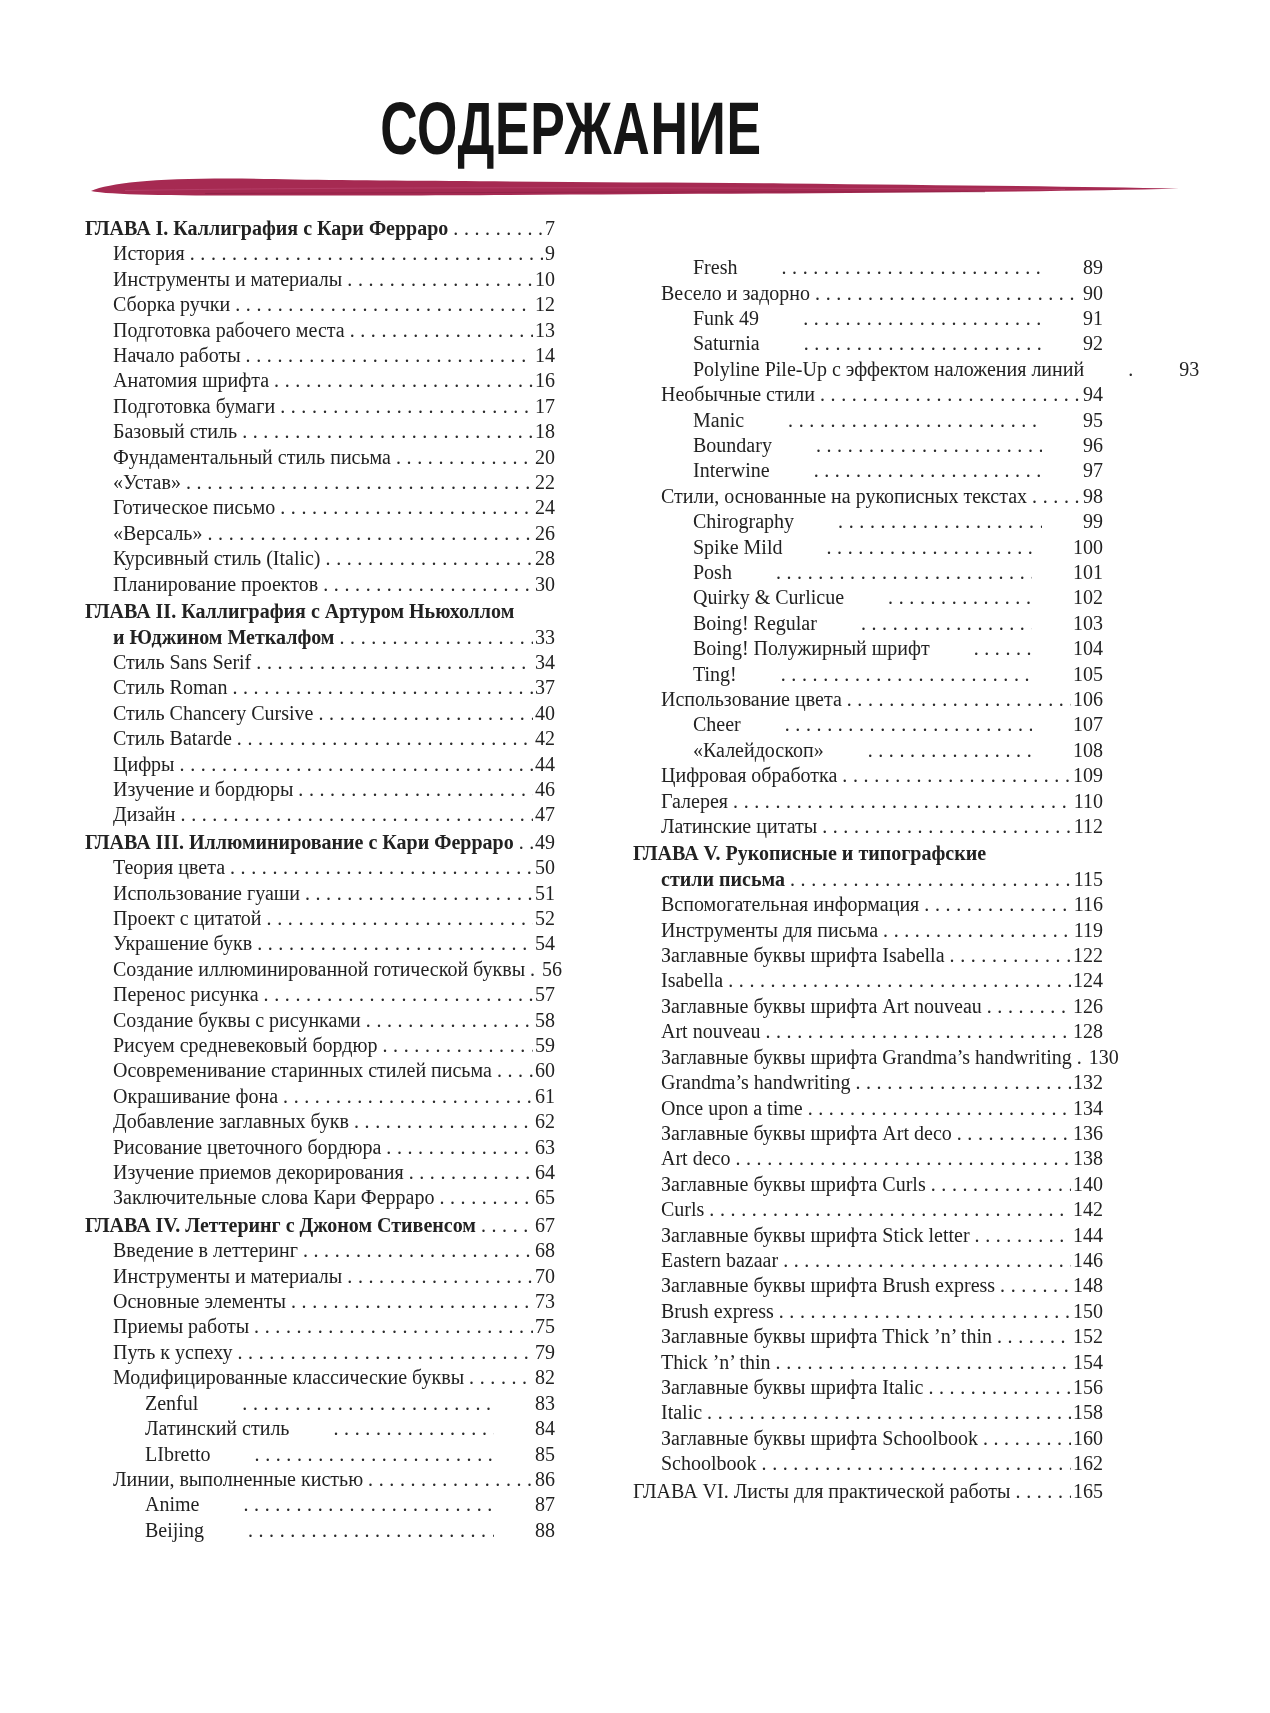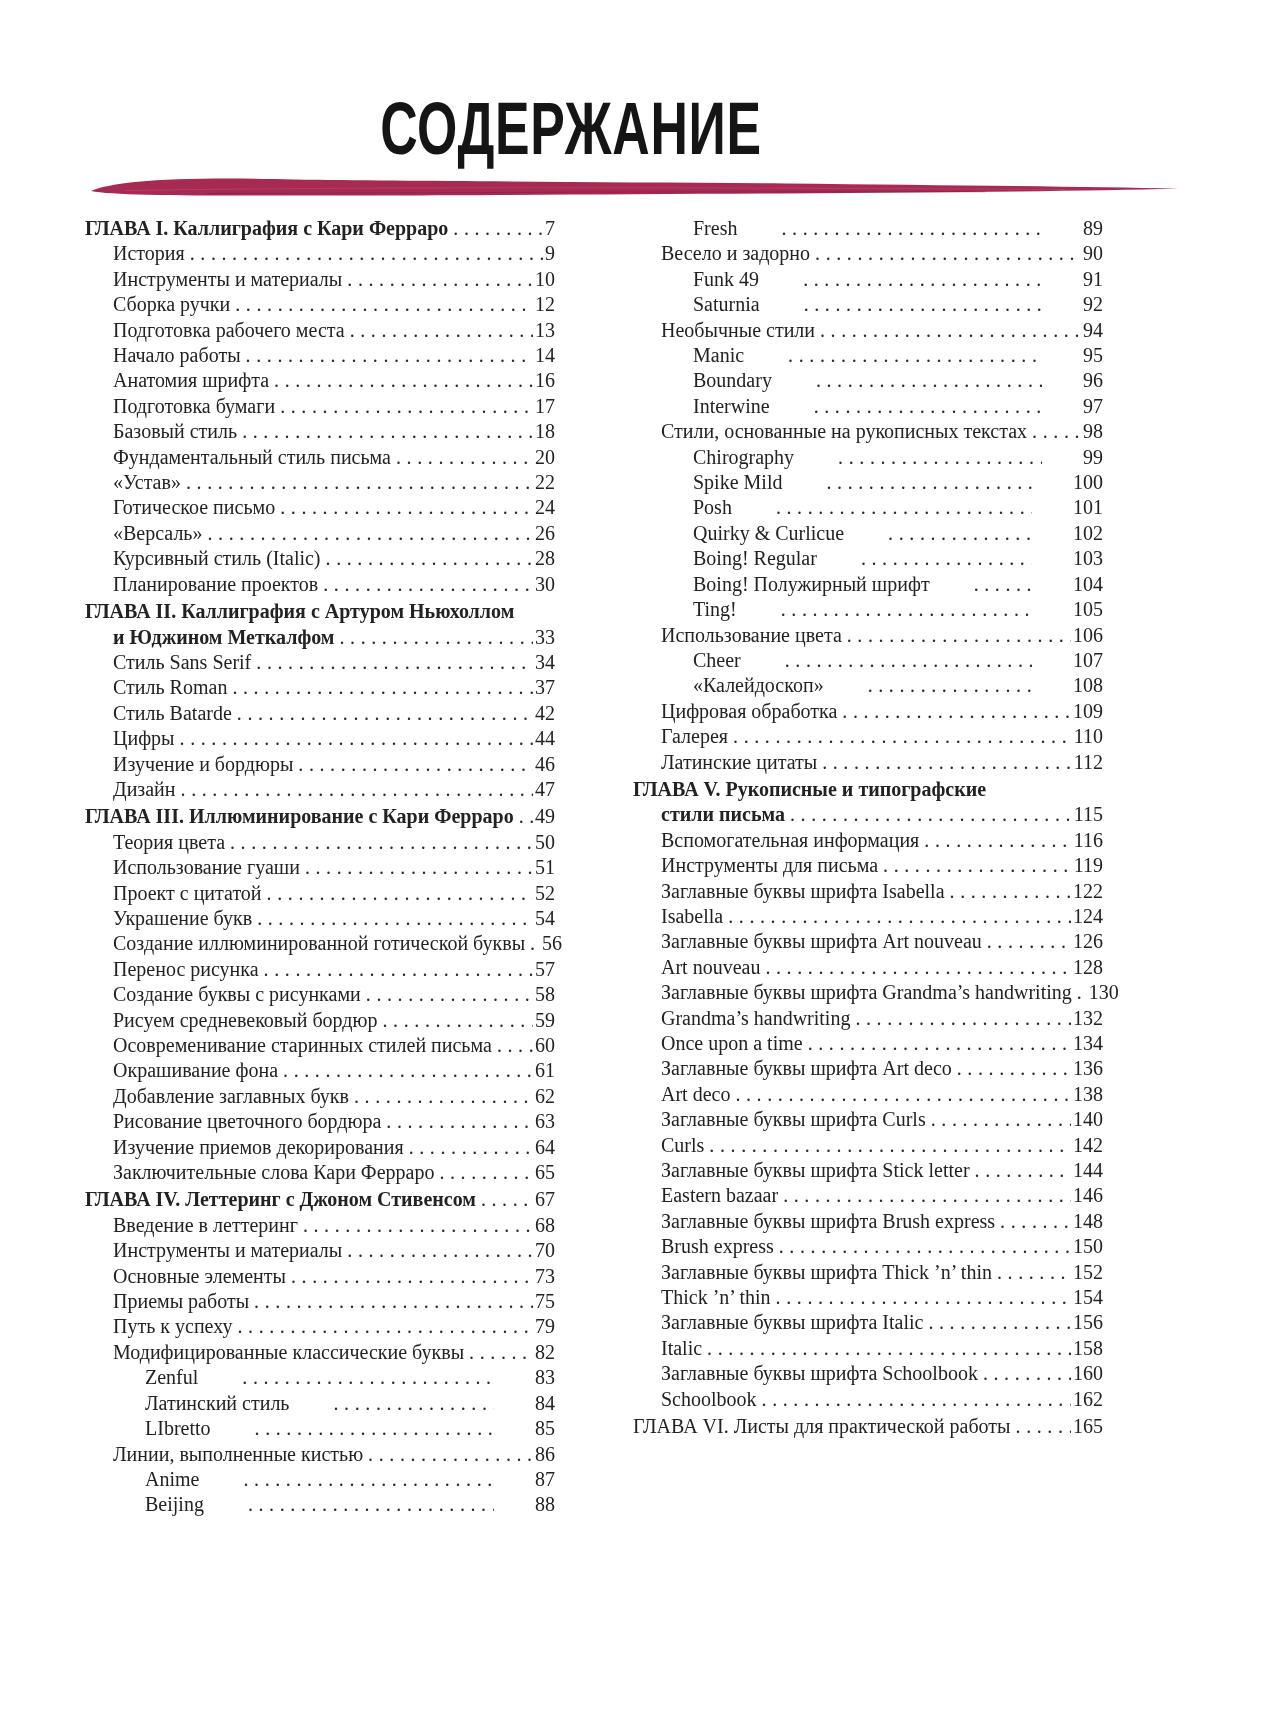--- a/index.html
+++ b/index.html
@@ -25,20 +25,21 @@
     transform:scaleX(0.70);
     transform-origin:50% 50%;
     white-space:nowrap;
   }
   .brush-wrap { margin:4px 0 0 85px; width:1100px; height:36px; }
   .columns {
     display:flex;
     gap:78px;
     padding:0 0 0 85px;
     margin-top:10px;
+    align-items:center;
   }
   .col { flex:0 0 470px; width:470px; }
   .block + .block { margin-top:2px; }
   .row {
     display:flex;
     align-items:baseline;
     font-size:20px;
     line-height:25.4px;
   }
   .row .label { white-space:nowrap; }
@@ -171,20 +172,25 @@
             <span class="label">Стиль Sans Serif</span>
             <span class="dots"></span>
             <span class="pagenum">34</span>
           </div>
           <div class="row lvl1">
             <span class="label">Стиль Roman</span>
             <span class="dots"></span>
             <span class="pagenum">37</span>
           </div>
           <div class="row lvl1">
+            <span class="label">Стиль Chancery Cursive</span>
+            <span class="dots"></span>
+            <span class="pagenum">40</span>
+          </div>
+          <div class="row lvl1">
             <span class="label">Стиль Batarde</span>
             <span class="dots"></span>
             <span class="pagenum">42</span>
           </div>
           <div class="row lvl1">
             <span class="label">Цифры</span>
             <span class="dots"></span>
             <span class="pagenum">44</span>
           </div>
           <div class="row lvl1">
@@ -357,20 +363,25 @@
           </div>
           <div class="row lvl2">
             <span class="label">Funk 49</span>
             <span class="dots"></span>
             <span class="pagenum">91</span>
           </div>
           <div class="row lvl2">
             <span class="label">Saturnia</span>
             <span class="dots"></span>
             <span class="pagenum">92</span>
+          </div>
+          <div class="row lvl2">
+            <span class="label">Polyline Pile-Up с эффектом наложения линий</span>
+            <span class="dots"></span>
+            <span class="pagenum">93</span>
           </div>
           <div class="row lvl1">
             <span class="label">Необычные стили</span>
             <span class="dots"></span>
             <span class="pagenum">94</span>
           </div>
           <div class="row lvl2">
             <span class="label">Manic</span>
             <span class="dots"></span>
             <span class="pagenum">95</span>

